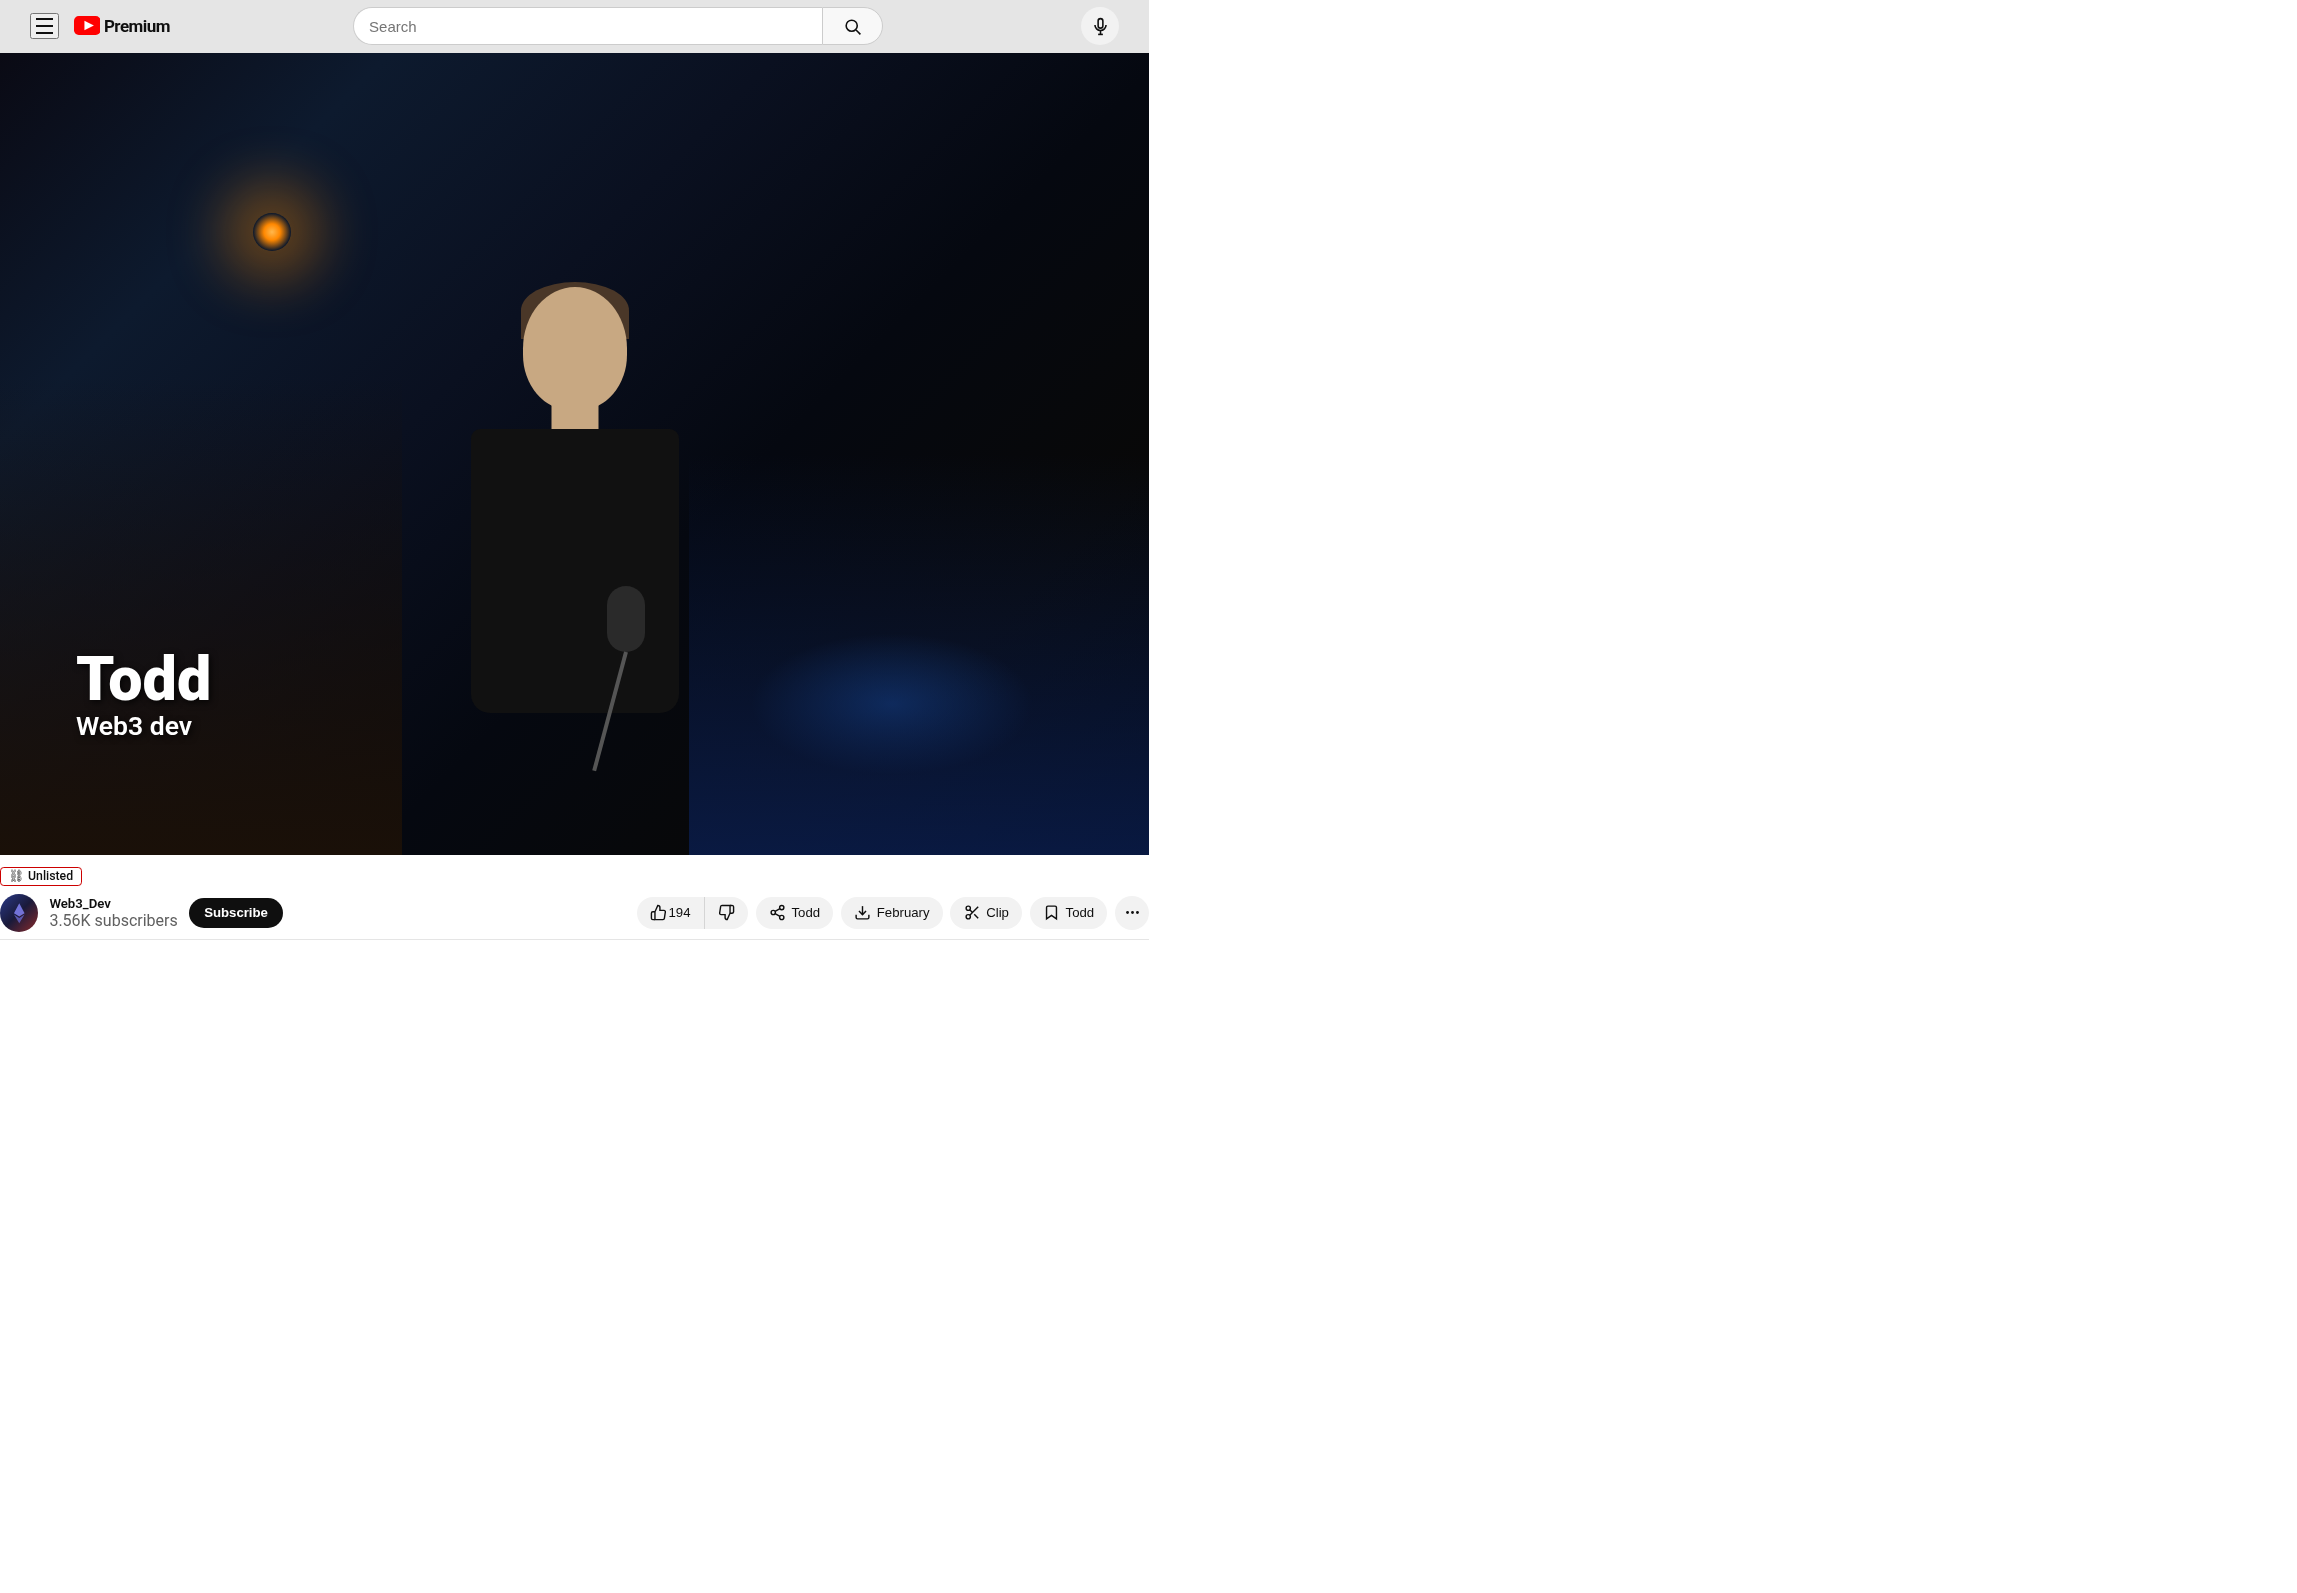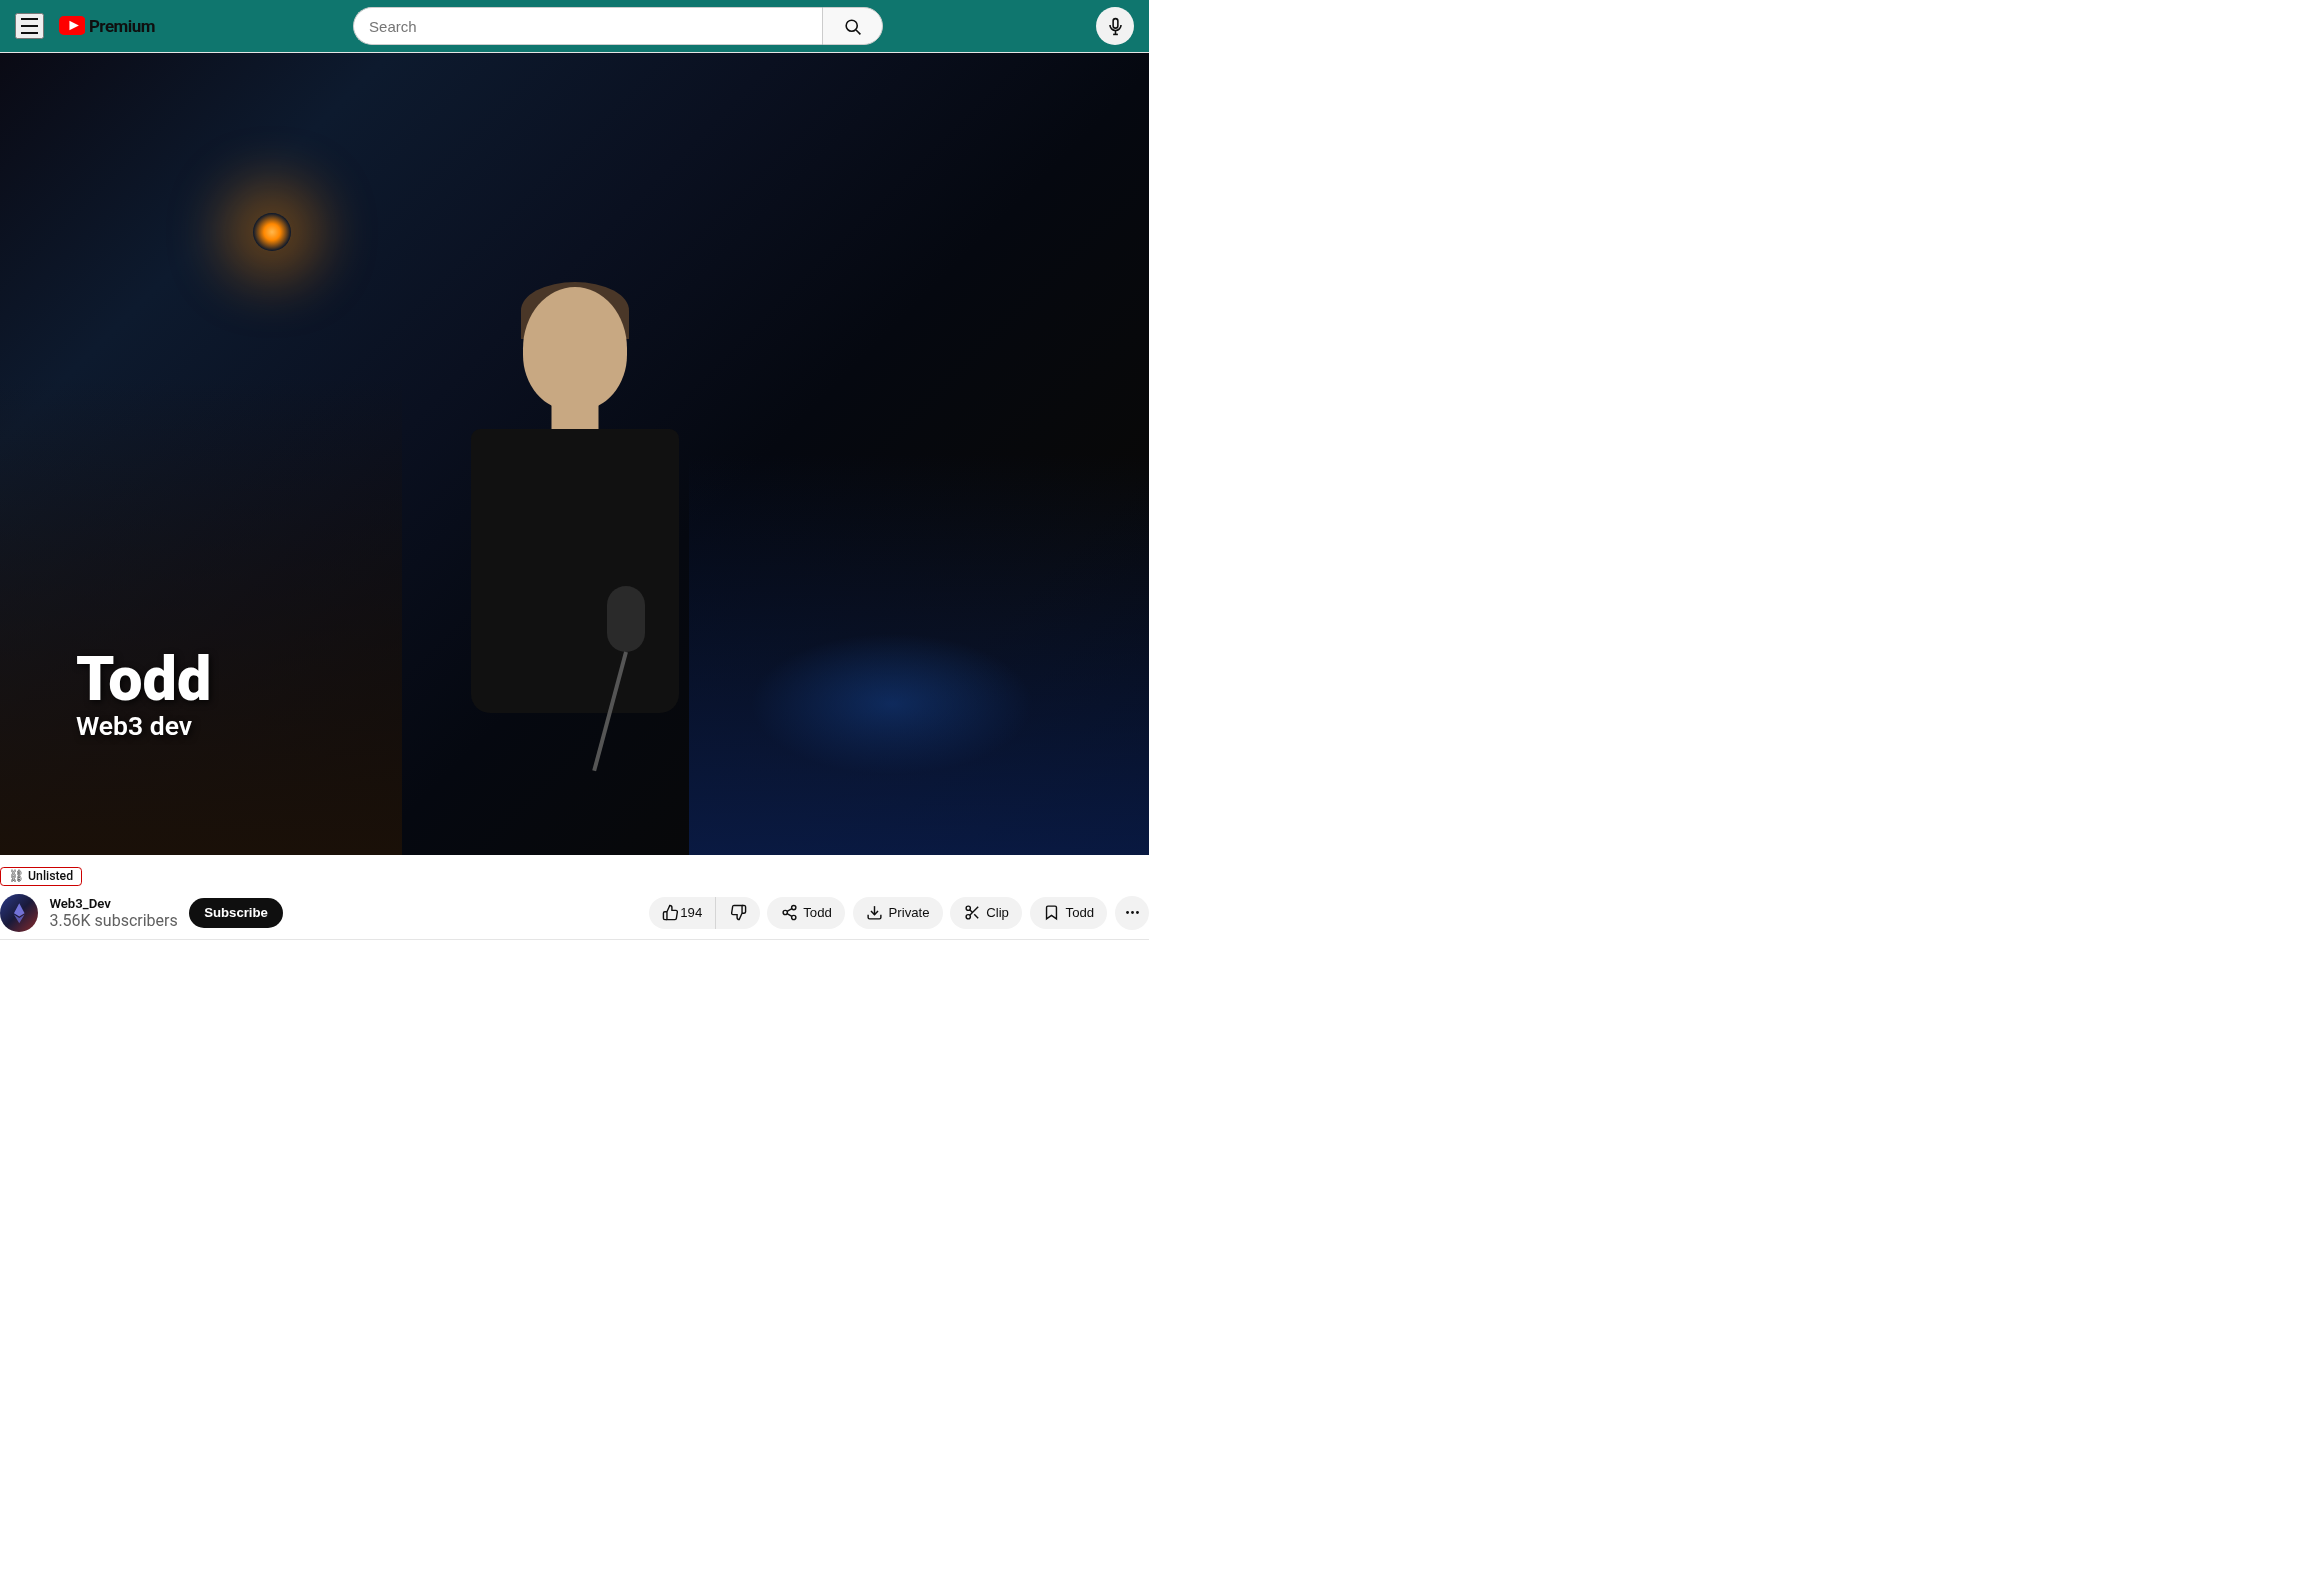--- a/index.html
+++ b/index.html
@@ -9,26 +9,26 @@
       color: #0f0f0f;
       width: 1149px;
       min-height: 797px;
       overflow-x: hidden;
     }
 
     
     .header {
       display: flex;
       align-items: center;
-      padding: 0 15px;
+      padding: 0 30px;
       height: 53px;
       border-bottom: 0.9px solid #e5e5e5;
       position: sticky;
       top: 0;
-      background: #0f766e;
+      background: #e5e5e5;
       z-index: 100;
     }
     .header-left {
       display: flex;
       align-items: center;
       gap: 15px;
       flex: 0 0 auto;
     }
     .hamburger-icon {
       display: flex;
@@ -573,21 +573,21 @@
           </svg>
           <span>Todd</span>
         </button>
 
         <button class="action-btn">
           <svg width="17" height="17" viewBox="0 0 24 24" fill="none" stroke="#0f0f0f" stroke-width="2">
             <path d="M21 15v4a2 2 0 0 1-2 2H5a2 2 0 0 1-2-2v-4"></path>
             <polyline points="7 10 12 15 17 10"></polyline>
             <line x1="12" y1="15" x2="12" y2="3"></line>
           </svg>
-          <span>Private</span>
+          <span>February</span>
         </button>
 
         <button class="action-btn">
           <svg width="17" height="17" viewBox="0 0 24 24" fill="none" stroke="#0f0f0f" stroke-width="2">
             <circle cx="6" cy="6" r="3"></circle>
             <circle cx="6" cy="18" r="3"></circle>
             <line x1="20" y1="4" x2="8.12" y2="15.88"></line>
             <line x1="14.47" y1="14.48" x2="20" y2="20"></line>
             <line x1="8.12" y1="8.12" x2="12" y2="12"></line>
           </svg>

